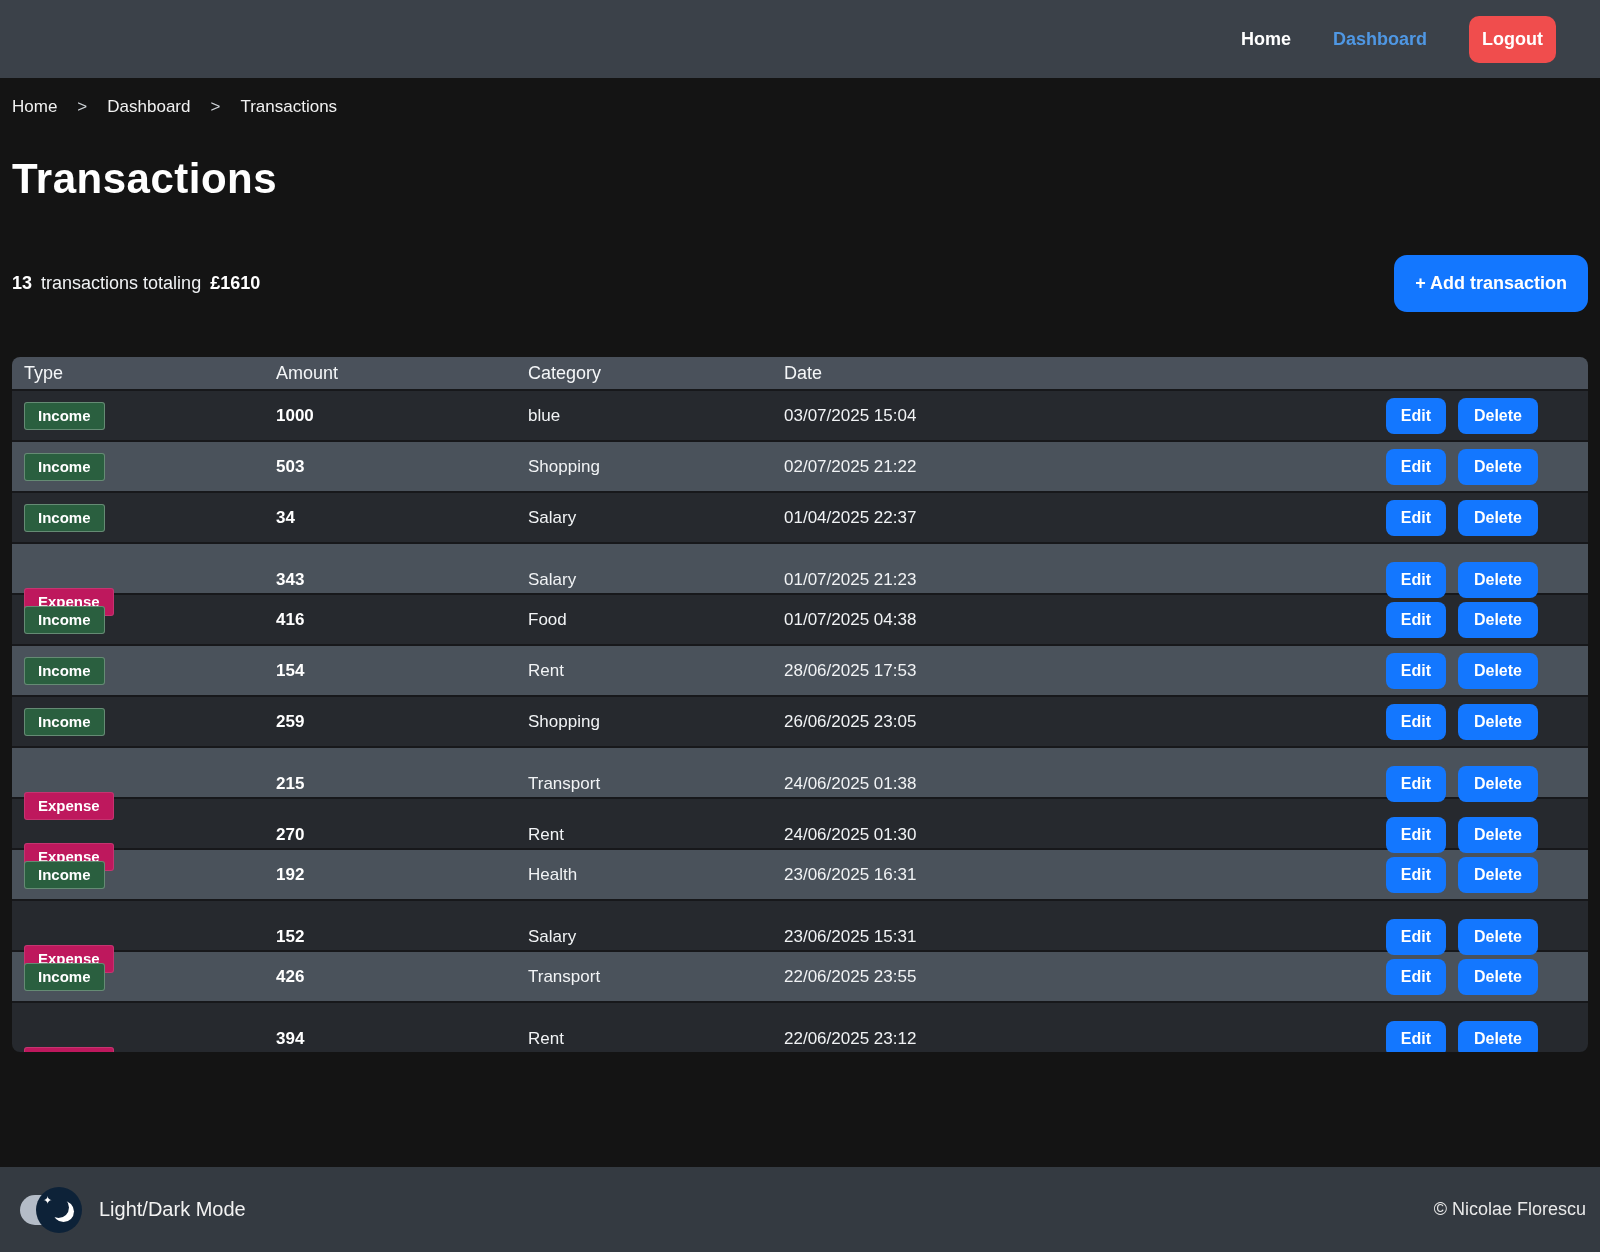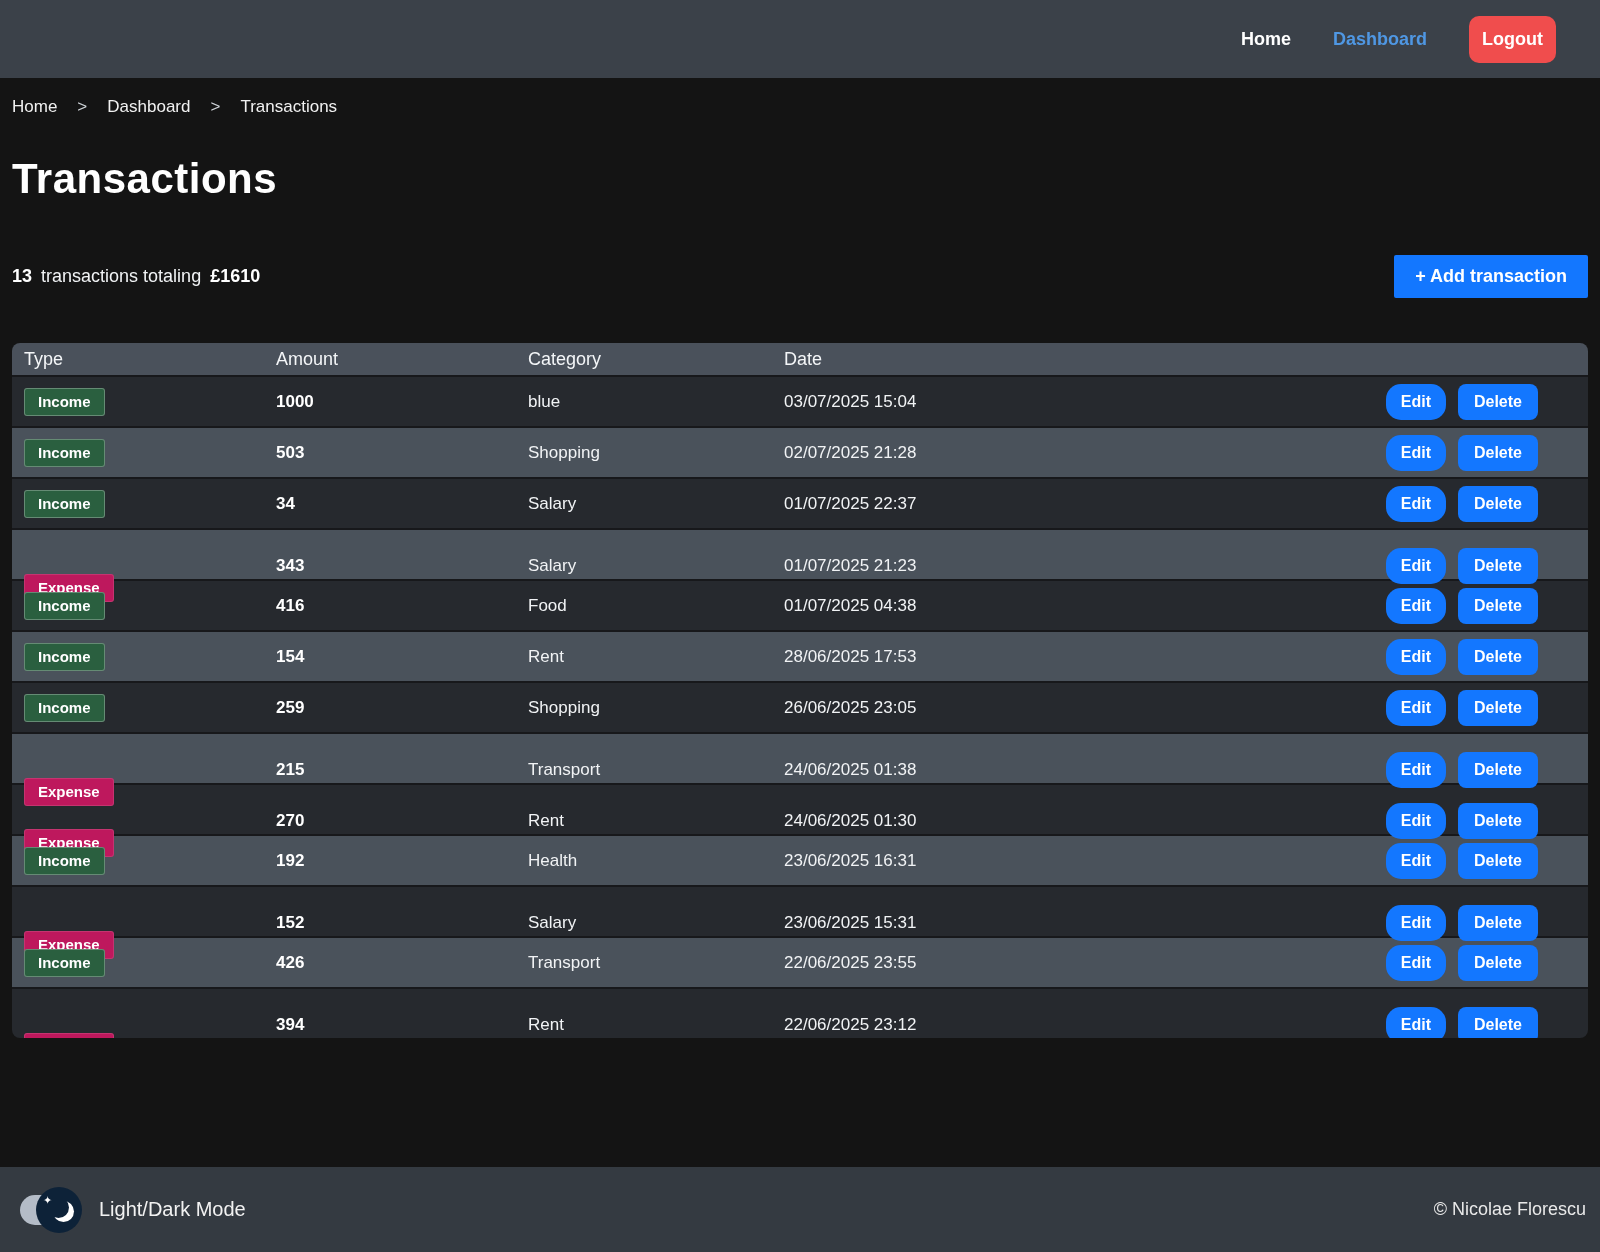--- a/index.html
+++ b/index.html
@@ -33,22 +33,22 @@
 
   h1.page-title { margin-top:38px; font-size:42px; font-weight:bold; color:#ffffff; letter-spacing:0.5px; }
 
   .summary-row {
     margin-top:52px; display:flex; align-items:center; justify-content:space-between;
   }
   .summary { font-size:18px; color:#f1f3f5; }
   .summary strong { color:#ffffff; }
   .summary .mid { margin:0 4px; }
   .add-btn {
-    background:#1377ff; color:#fff; border:none; border-radius:2px;
-    font-size:18px; font-weight:bold; padding:11px 21px; cursor:pointer;
+    background:#1377ff; color:#fff; border:none; border-radius:13px;
+    font-size:18px; font-weight:bold; padding:18px 21px; cursor:pointer;
     font-family:inherit;
   }
 
   
   .table { margin-top:45px; border-radius:8px; overflow:hidden; }
   .thead, .row {
     display:grid;
     grid-template-columns:252px 252px 256px 1fr auto;
     align-items:center;
     padding:0 12px;
@@ -63,21 +63,21 @@
     display:inline-block; padding:4px 13px; border-radius:3px;
     font-size:15px; font-weight:bold; color:#ffffff; line-height:1.2;
   }
   .badge-income { background:#2a5f3f; border:1px solid rgba(255,255,255,0.28); }
   .badge-expense { background:#be185d; border:1px solid rgba(255,255,255,0.12);margin-top:44px; }
   .actions { display:flex; gap:12px; justify-content:flex-end; padding-right:38px; }
   .btn {
     background:#1377ff; color:#fff; border:none; border-radius:8px;
     font-size:16px; font-weight:bold; cursor:pointer; font-family:inherit;
   }
-  .btn.edit { padding:3px 15px;border-radius:15px; }
+  .btn.edit { padding:3px 15px; }
   .btn.delete { padding:9px 16px; }
 
   
   footer {
     flex:0 0 auto; height:85px; background:#343a41;
     display:flex; align-items:center; justify-content:space-between;
     padding:0 14px 0 20px; margin-top:auto;
   }
   .footer-left { display:flex; align-items:center; gap:17px; }
   .toggle { position:relative; width:62px; height:46px; cursor:pointer; }
@@ -149,34 +149,34 @@
       <button class="btn delete">Delete</button>
     </div>
   </div>
 
   <div class="row row-light">
     <div class="cell">
       <span class="badge badge-income">Income</span>
     </div>
     <div class="cell amount">503</div>
     <div class="cell category">Shopping</div>
-    <div class="cell date">02/07/2025 21:28</div>
+    <div class="cell date">02/07/2025 21:22</div>
     <div class="cell actions">
       <button class="btn edit">Edit</button>
       <button class="btn delete">Delete</button>
     </div>
   </div>
 
   <div class="row row-dark">
     <div class="cell">
       <span class="badge badge-income">Income</span>
     </div>
     <div class="cell amount">34</div>
     <div class="cell category">Salary</div>
-    <div class="cell date">01/07/2025 22:37</div>
+    <div class="cell date">01/04/2025 22:37</div>
     <div class="cell actions">
       <button class="btn edit">Edit</button>
       <button class="btn delete">Delete</button>
     </div>
   </div>
 
   <div class="row row-light">
     <div class="cell">
       <span class="badge badge-expense">Expense</span>
     </div>

